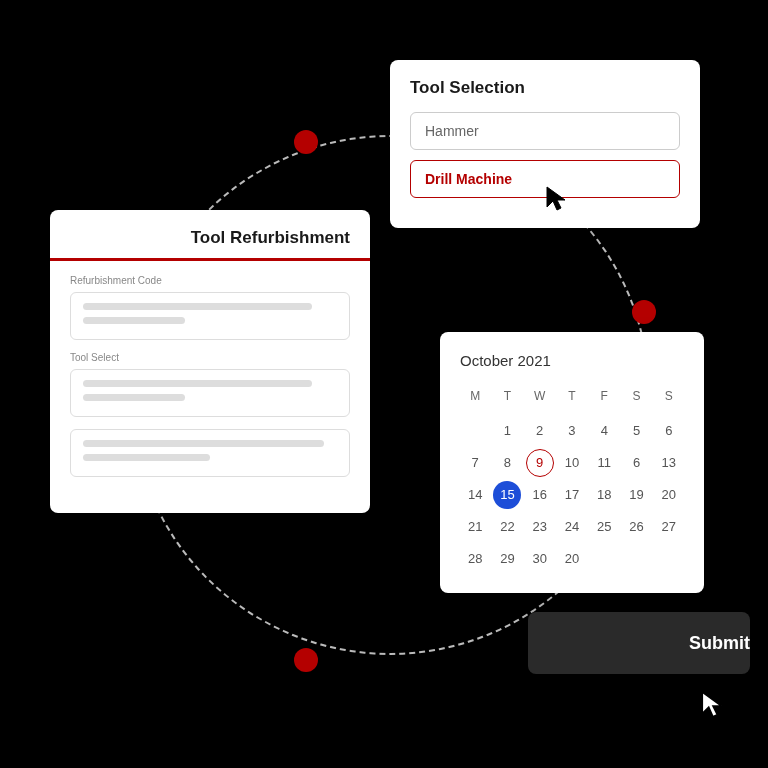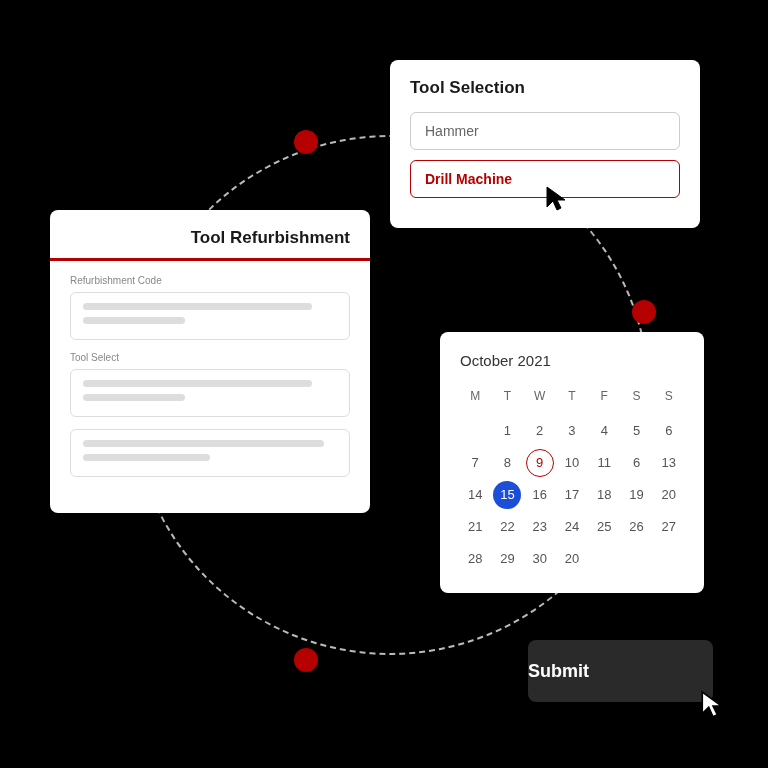--- a/index.html
+++ b/index.html
@@ -154,31 +154,31 @@
     line-height: 25px;
   }
   .day.sel {
     background: #1d4ed8;
     color: #fff;
   }
   
   .submit {
     position: absolute;
     left: 528px;
-    top: 640px;
-    width: 185px;
+    top: 612px;
+    width: 222px;
     height: 62px;
     background: #2a2a2a;
     color: #fff;
     border-radius: 8px;
     font-size: 18px;
     font-weight: 600;
     display: flex;
     align-items: center;
-    justify-content: flex-start;
+    justify-content: flex-end;
     z-index: 3;
     box-shadow: 0 4px 16px rgba(0,0,0,0.3);
   }
   .cursor2 {
     position: absolute;
     left: 700px;
     top: 690px;
     z-index: 5;
   }
   svg.cur { display: block; }

